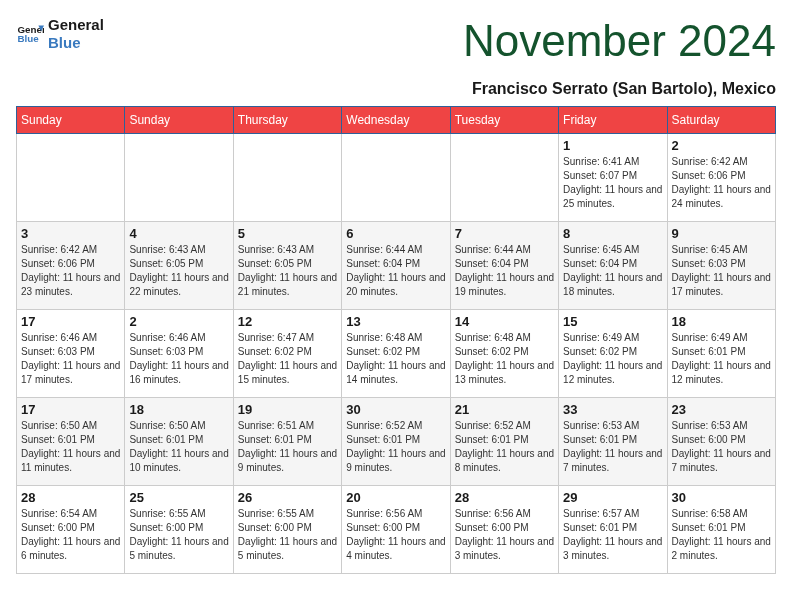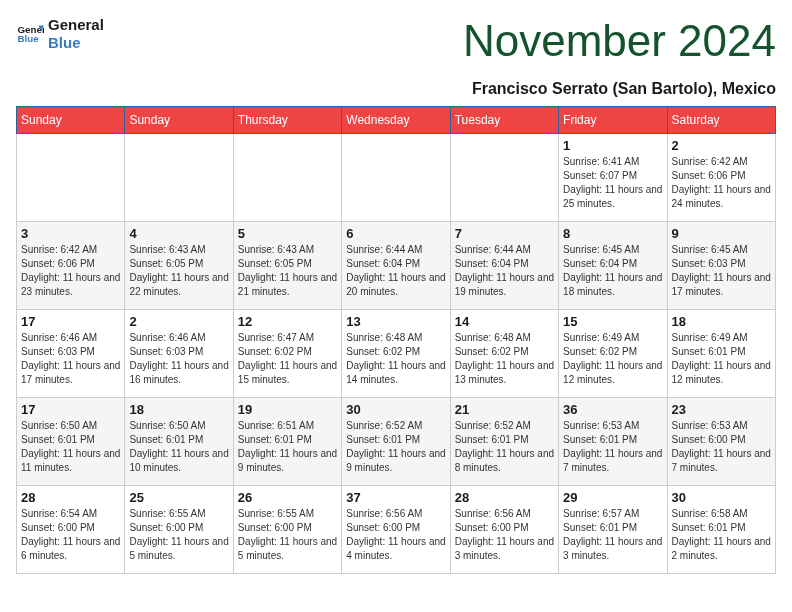--- a/index.html
+++ b/index.html
@@ -203,21 +203,21 @@
         </td>
         <td>
           <div class="day-number">30</div>
           <div class="day-info">Sunrise: 6:52 AM<br>Sunset: 6:01 PM<br>Daylight: 11 hours and 9 minutes.</div>
         </td>
         <td>
           <div class="day-number">21</div>
           <div class="day-info">Sunrise: 6:52 AM<br>Sunset: 6:01 PM<br>Daylight: 11 hours and 8 minutes.</div>
         </td>
         <td>
-          <div class="day-number">36</div>
+          <div class="day-number">33</div>
           <div class="day-info">Sunrise: 6:53 AM<br>Sunset: 6:01 PM<br>Daylight: 11 hours and 7 minutes.</div>
         </td>
         <td>
           <div class="day-number">23</div>
           <div class="day-info">Sunrise: 6:53 AM<br>Sunset: 6:00 PM<br>Daylight: 11 hours and 7 minutes.</div>
         </td>
       </tr>
       <tr>
         <td>
           <div class="day-number">28</div>
@@ -225,21 +225,21 @@
         </td>
         <td>
           <div class="day-number">25</div>
           <div class="day-info">Sunrise: 6:55 AM<br>Sunset: 6:00 PM<br>Daylight: 11 hours and 5 minutes.</div>
         </td>
         <td>
           <div class="day-number">26</div>
           <div class="day-info">Sunrise: 6:55 AM<br>Sunset: 6:00 PM<br>Daylight: 11 hours and 5 minutes.</div>
         </td>
         <td>
-          <div class="day-number">37</div>
+          <div class="day-number">20</div>
           <div class="day-info">Sunrise: 6:56 AM<br>Sunset: 6:00 PM<br>Daylight: 11 hours and 4 minutes.</div>
         </td>
         <td>
           <div class="day-number">28</div>
           <div class="day-info">Sunrise: 6:56 AM<br>Sunset: 6:00 PM<br>Daylight: 11 hours and 3 minutes.</div>
         </td>
         <td>
           <div class="day-number">29</div>
           <div class="day-info">Sunrise: 6:57 AM<br>Sunset: 6:01 PM<br>Daylight: 11 hours and 3 minutes.</div>
         </td>

